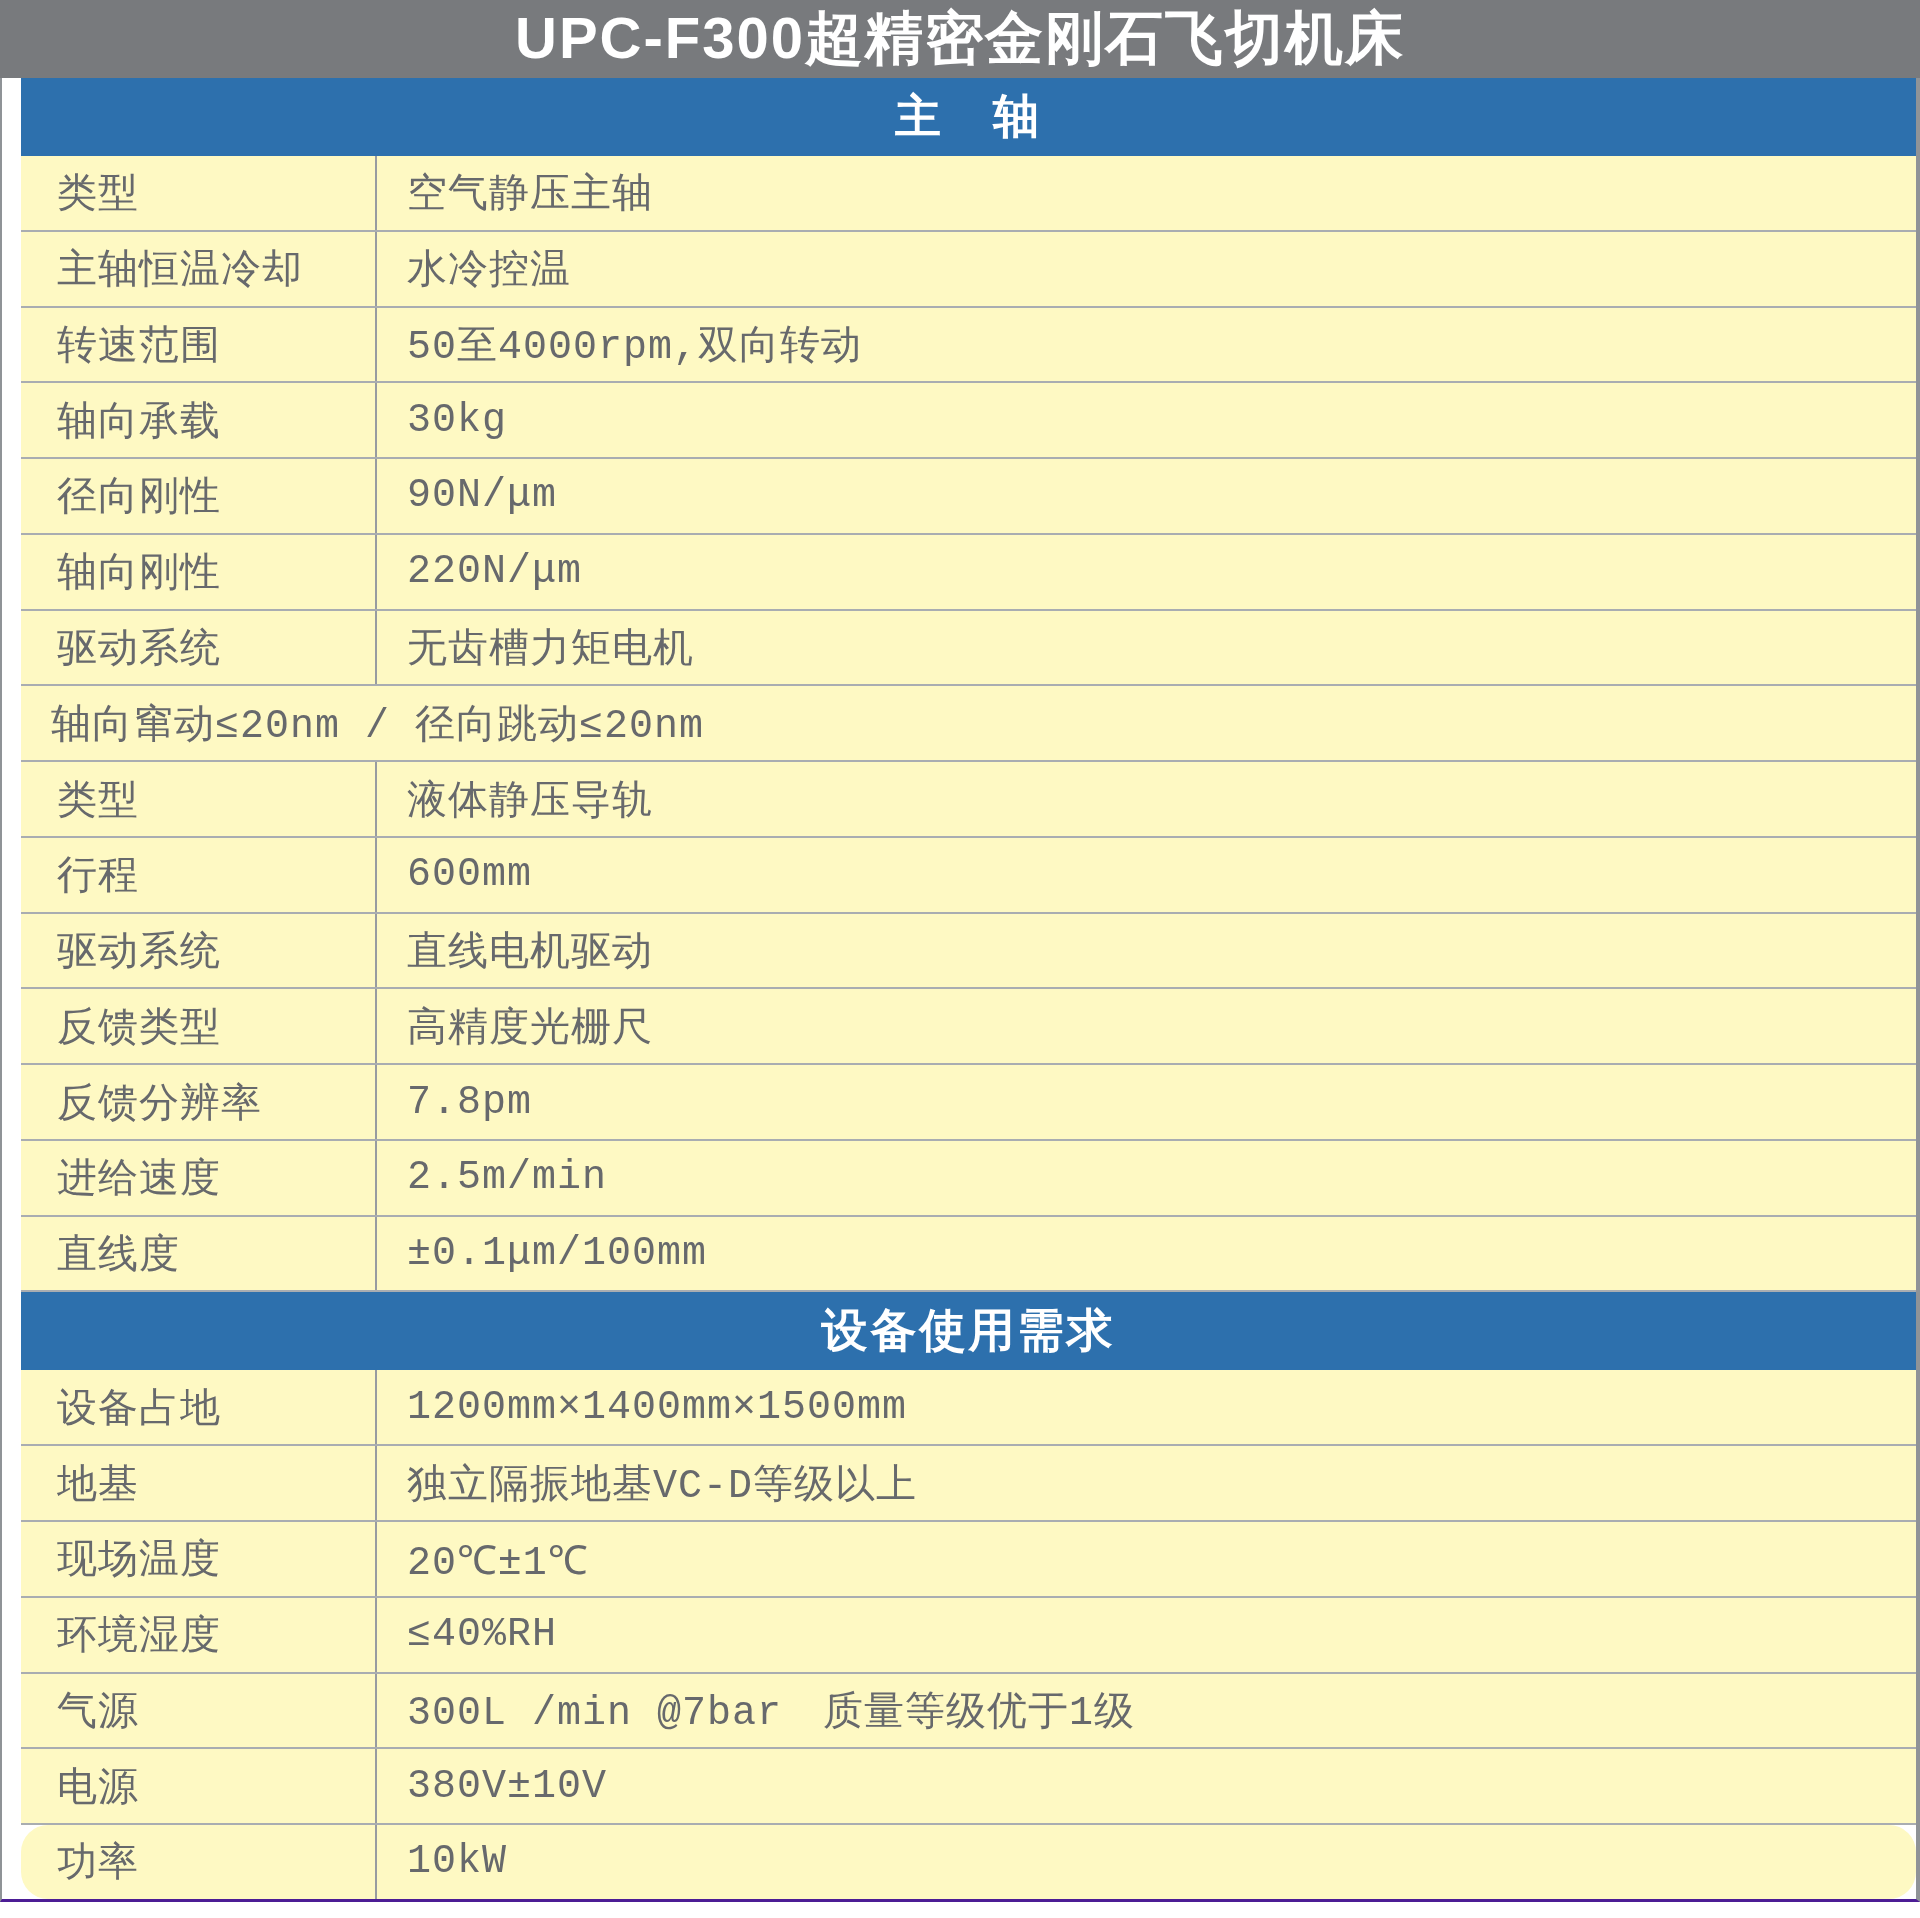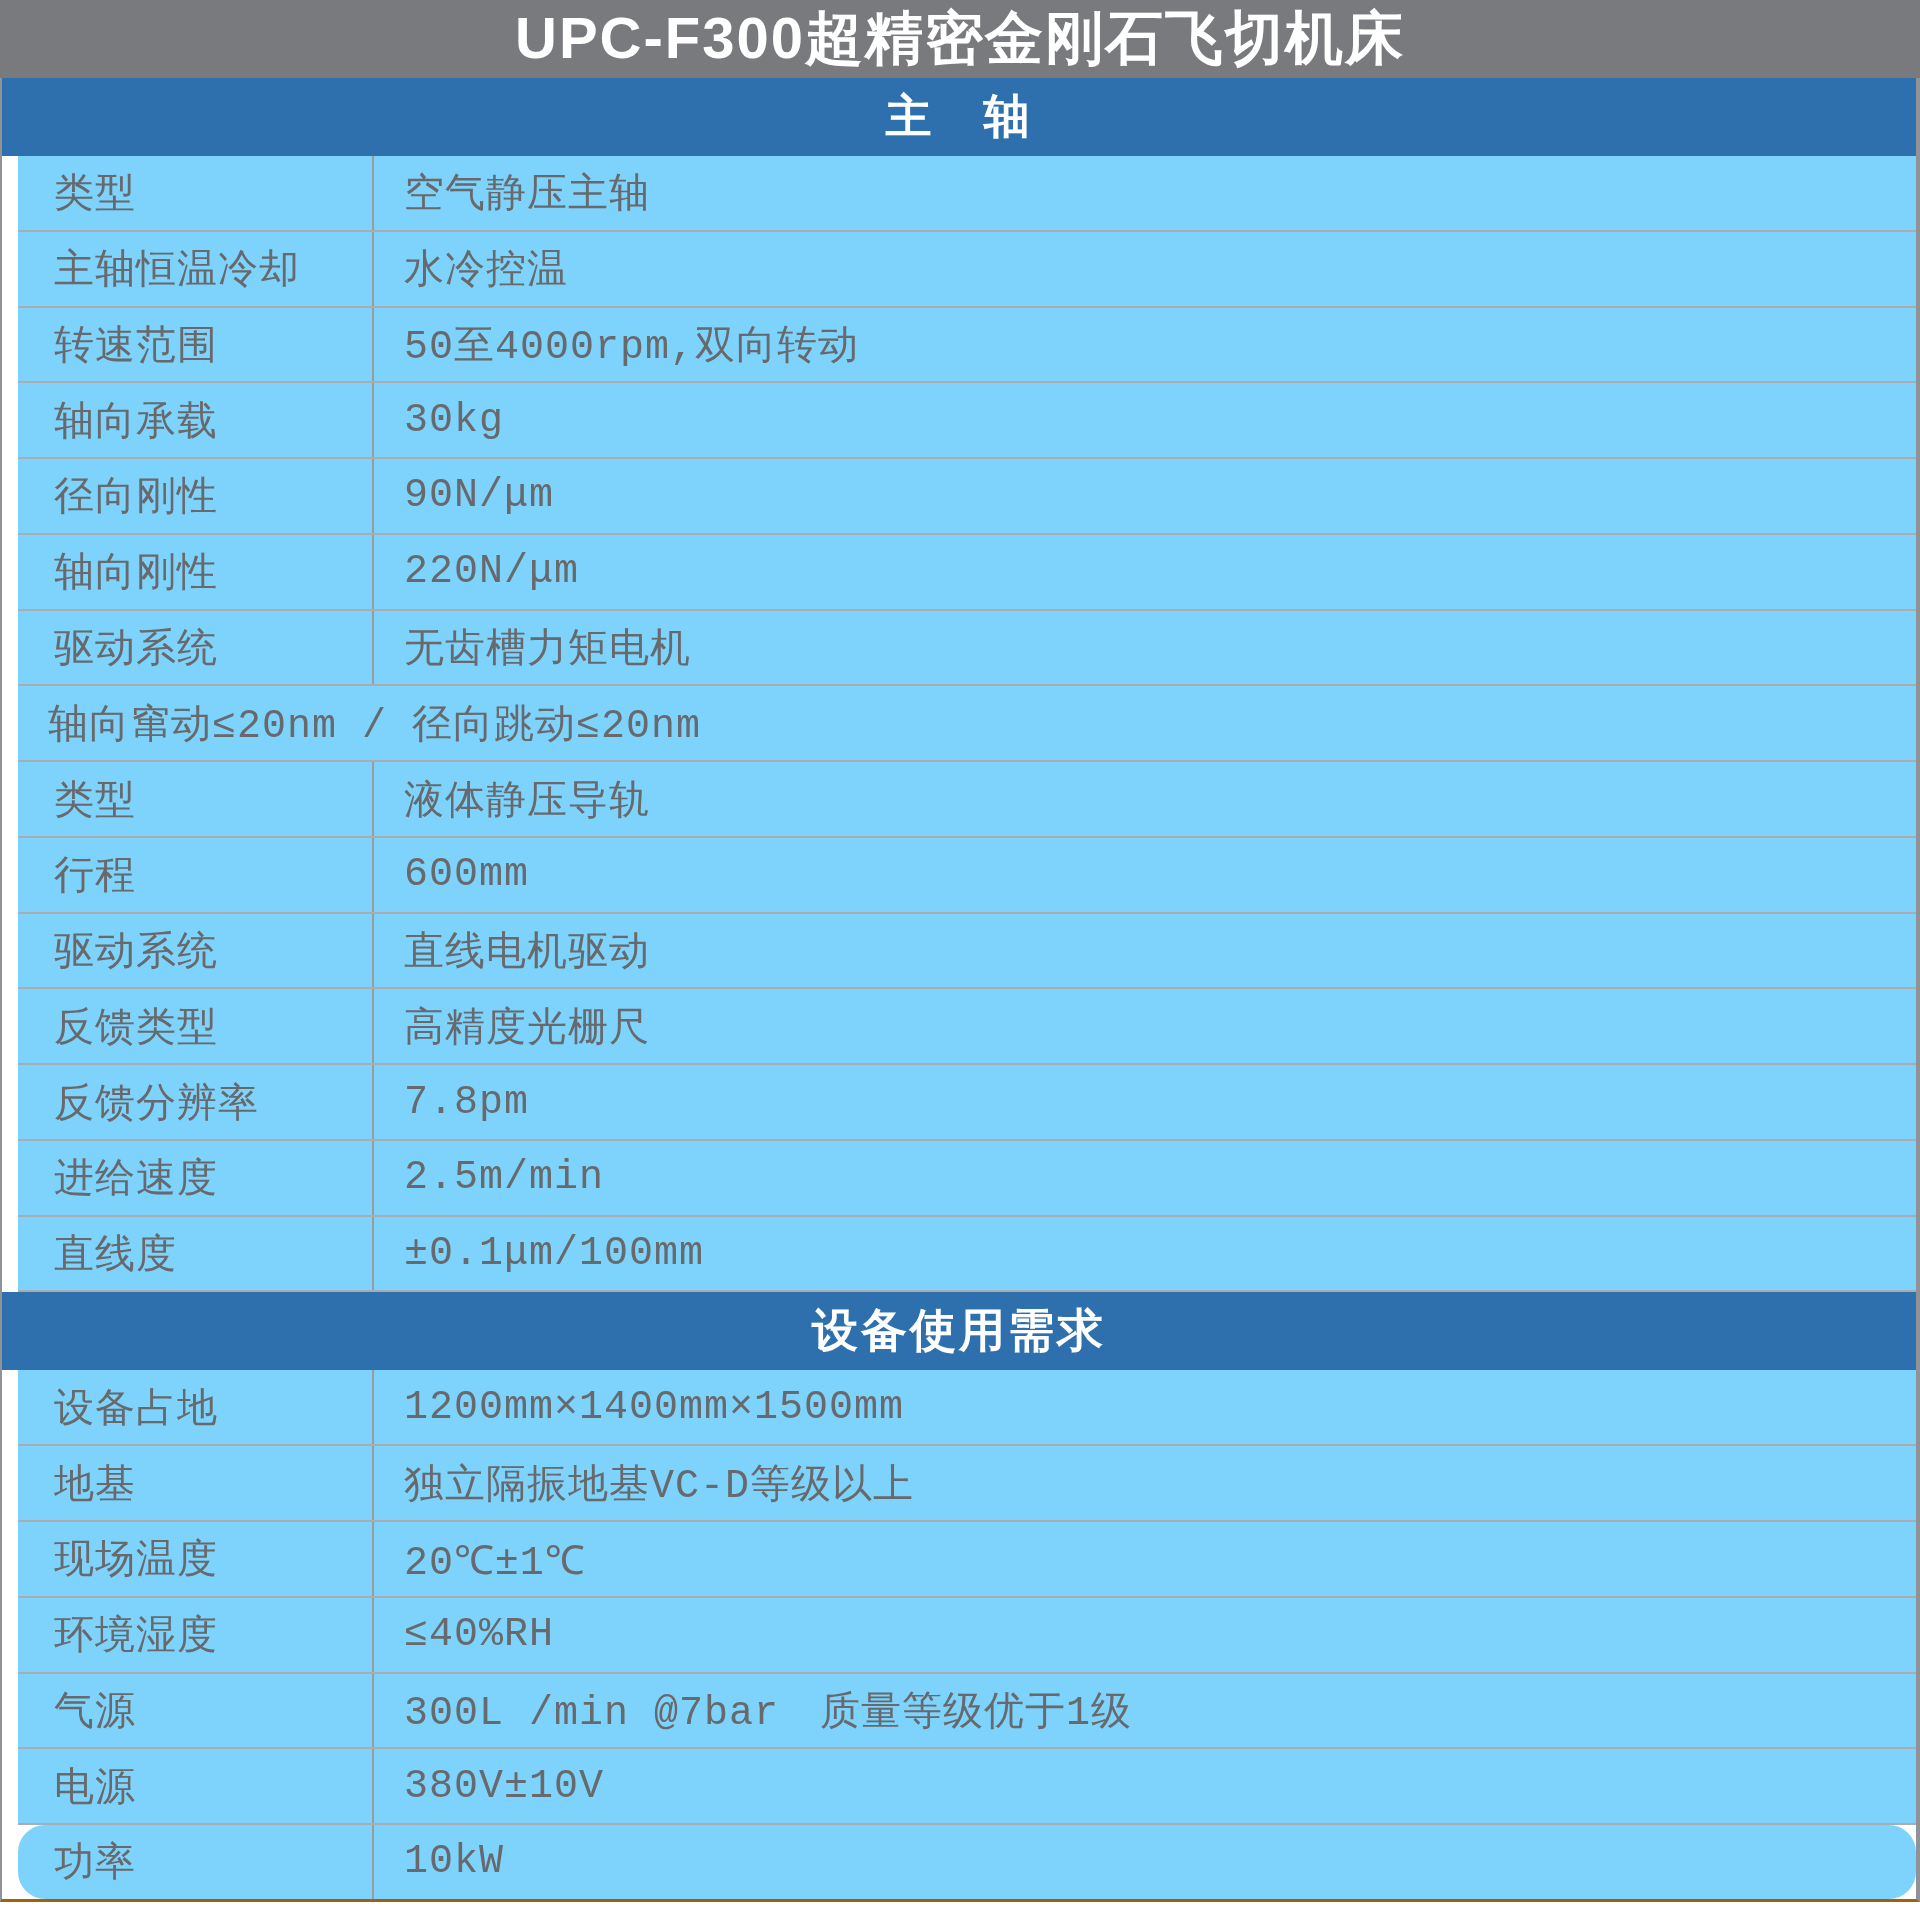--- a/index.html
+++ b/index.html
@@ -21,37 +21,37 @@
     font-size: 58px; font-weight: bold;
     letter-spacing: 2px;
     display: flex; align-items: center; justify-content: center;
   }
   .spec-table {
     flex: 1 1 auto;
     margin-bottom: 16px;
     display: flex; flex-direction: column;
     border-left: 2px solid #8f9397;
     border-right: 4px solid #8f9397;
-    border-bottom: 3px solid #a16207;
+    border-bottom: 3px solid #4c1d95;
     background: #ffffff;
+    padding-left: 19px;
   }
   .section-header {
     flex: 0 0 78px;
     background: #2d70ad;
     color: #ffffff;
     font-size: 46px; font-weight: bold;
     letter-spacing: 3px;
     display: flex; align-items: center; justify-content: center;
   }
   .spec-row {
     flex: 1 1 0;
     display: flex;
     border-bottom: 2px solid #a9adb1;
-    background: #7dd3fc;
-    margin-left: 16px;
+    background: #fef9c3;
   }
   .spec-row:last-child { border-bottom: none; border-radius: 27px; }
   .label-cell {
     flex: 0 0 356px;
     border-right: 2px solid #989ca0;
     display: flex; align-items: center;
     padding-left: 36px;
     color: #67696c;
     font-size: 40px;
     letter-spacing: 1px;

